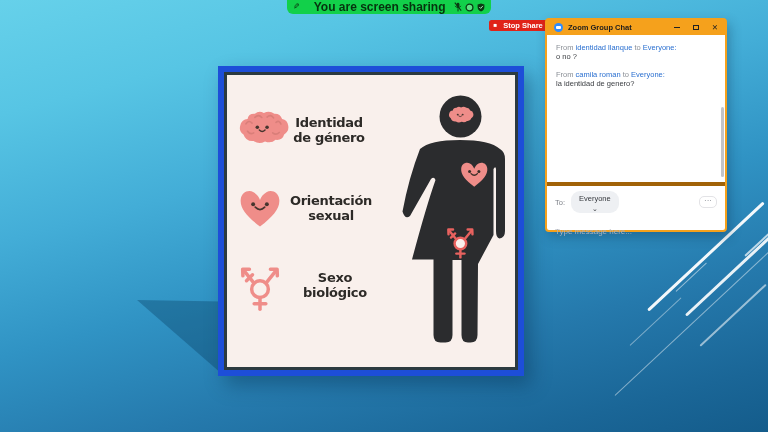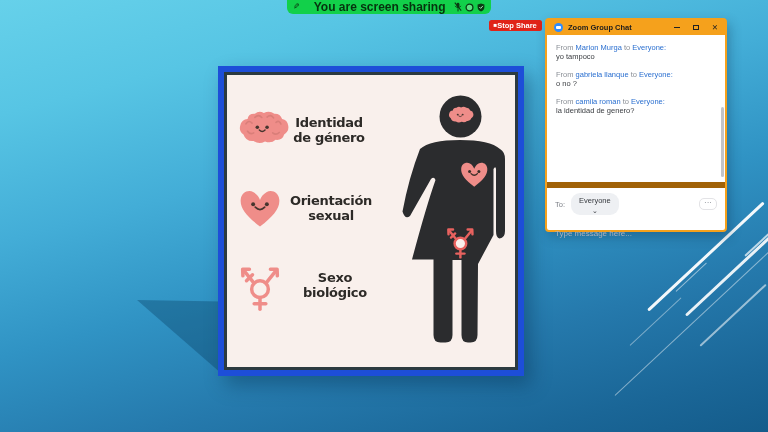--- a/index.html
+++ b/index.html
@@ -41,21 +41,21 @@
     display:flex; align-items:center; padding:0 2px 0 6px;
   }
   .share-annotate { color:#0a3a12; font-size:8px; line-height:8px; transform:scaleX(-1); }
   .share-status {
     flex:0 0 auto; margin:0 8px 0 14px;
     font-size:12px; font-weight:700; color:#06330e; white-space:nowrap;
   }
   .share-icons { display:flex; align-items:center; gap:3px; margin-right:4px; }
   .share-icons svg { display:block; }
   .stop-btn {
-    display:flex; align-items:center; gap:0;
+    display:flex; align-items:center; gap:6px;
     background:#e02318; color:#ffffff; border:none; cursor:pointer;
     height:11px; padding:0 5px; border-radius:2.5px;
     font-family:"Liberation Sans", sans-serif; font-size:7.5px; font-weight:700; white-space:nowrap;margin-top:36px;
   }
   .stop-square { font-size:6px; line-height:6px; }
   
   .chat {
     position:absolute; left:545px; top:18px; width:182px; height:214px;
     background:#ffffff; border:2px solid #f5a11c; border-radius:4px;
     box-shadow:3px 5px 12px rgba(10,40,70,0.30);
@@ -79,21 +79,21 @@
   .msg { margin-bottom:8px; }
   .msg .g { color:#8a8f96; }
   .msg .b { color:#2a6fd0; }
   .msg-line { color:#3a3d41; }
   .chat-scrollbar {
     position:absolute; right:1px; top:87px; width:3px; height:70px;
     background:#c3c4c8; border-radius:2px;
   }
   .chat-footer {
     position:absolute; left:0; right:0; bottom:0; height:48px;
-    border-top:6px solid #a16207; padding:5px 8px 0 8px;
+    border-top:4px solid #a16207; padding:5px 8px 0 8px;
   }
   .to-row { display:flex; align-items:center; }
   .to-label { font-size:7.5px; color:#7b7f86; }
   .recipient-pill {
     margin-left:6px; background:#eef0f3; border:none; border-radius:9px;
     padding:2.5px 8px; font-family:"Liberation Sans", sans-serif;
     font-size:7.5px; color:#35383d; cursor:pointer; display:flex; align-items:center; gap:3px;flex-direction:column;
   }
   .more-btn {
     margin-left:auto; background:#fff; border:1px solid #e3e3e6; border-radius:5px;
@@ -227,25 +227,21 @@
     <span class="chat-title">Zoom Group Chat</span>
     <span class="win-controls">
       <span class="win-min"></span>
       <span class="win-max"></span>
       <span class="win-close">✕</span>
     </span>
   </div>
 
   <div class="chat-messages">
     <div class="msg">
-      <div class="msg-head"><span class="g">From</span> <span class="b">Marion Murga</span> <span class="g">to</span> <span class="b">Everyone:</span></div>
-      <div class="msg-line">yo tampoco</div>
-    </div>
-    <div class="msg">
-      <div class="msg-head"><span class="g">From</span> <span class="b">gabriela llanque</span> <span class="g">to</span> <span class="b">Everyone:</span></div>
+      <div class="msg-head"><span class="g">From</span> <span class="b">identidad llanque</span> <span class="g">to</span> <span class="b">Everyone:</span></div>
       <div class="msg-line">o no ?</div>
     </div>
     <div class="msg">
       <div class="msg-head"><span class="g">From</span> <span class="b">camila roman</span> <span class="g">to</span> <span class="b">Everyone:</span></div>
       <div class="msg-line">la identidad de genero?</div>
     </div>
   </div>
 
   <div class="chat-scrollbar"></div>
 

